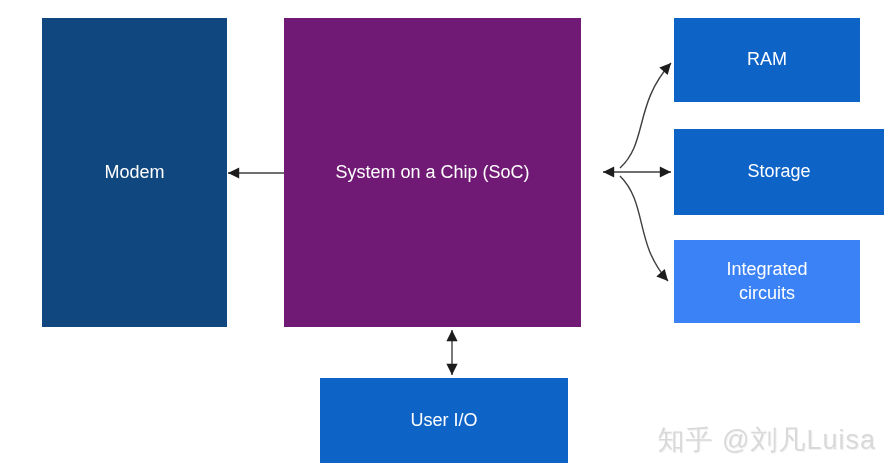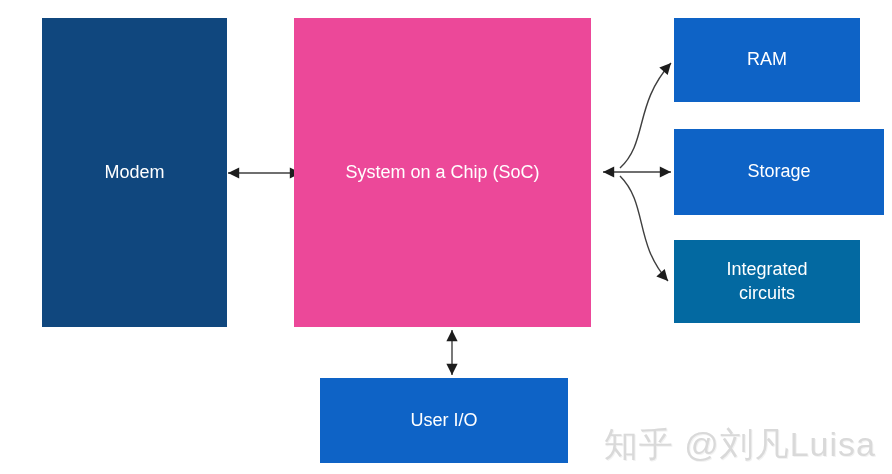--- a/index.html
+++ b/index.html
@@ -32,32 +32,32 @@
     font-size: 18px;
     font-weight: 500;
     text-align: center;
     box-sizing: border-box;
   }
   .node span {
     display: inline-block;
     line-height: 1.32;
   }
   .node-modem   { left: 42px;  top: 18px;  width: 185px; height: 309px; background: #10477E; }
-  .node-soc     { left: 294px; top: 18px;  width: 297px; height: 309px; background: #ec4899; }
+  .node-soc     { left: 284px; top: 18px;  width: 297px; height: 309px; background: #701a75; }
   .node-ram     { left: 674px; top: 18px;  width: 186px; height: 84px;  background: #0E63C6; }
   .node-storage { left: 674px; top: 129px; width: 210px; height: 86px;  background: #0E63C6; }
-  .node-ic      { left: 674px; top: 240px; width: 186px; height: 83px;  background: #0369a1; }
+  .node-ic      { left: 674px; top: 240px; width: 186px; height: 83px;  background: #3b82f6; }
   .node-userio  { left: 320px; top: 378px; width: 248px; height: 85px;  background: #0E63C6; }
   .node-soc span { max-width: 220px; }
   .node-ic span  { max-width: 132px; }
   .watermark {
     position: absolute;
     right: 16px;
     top: 422px;
-    font-size: 34px;
+    font-size: 27px;
     letter-spacing: 1px;
     color: #d9d9d9;
     text-shadow: 1px 1px 0 #f2f2f2;
     white-space: nowrap;
   }
 </style>
 </head>
 <body>
 
 <div class="canvas">

